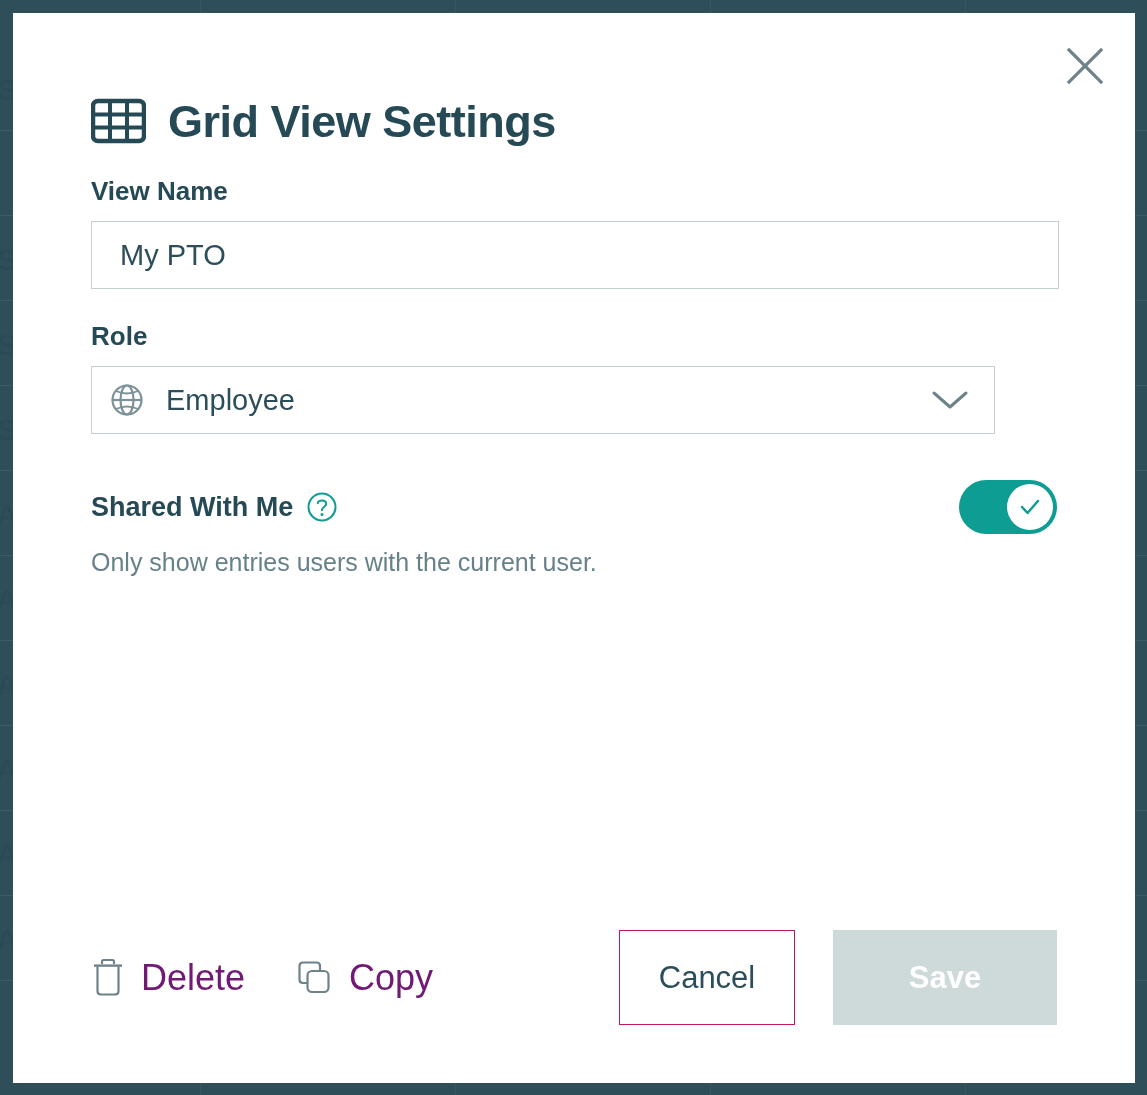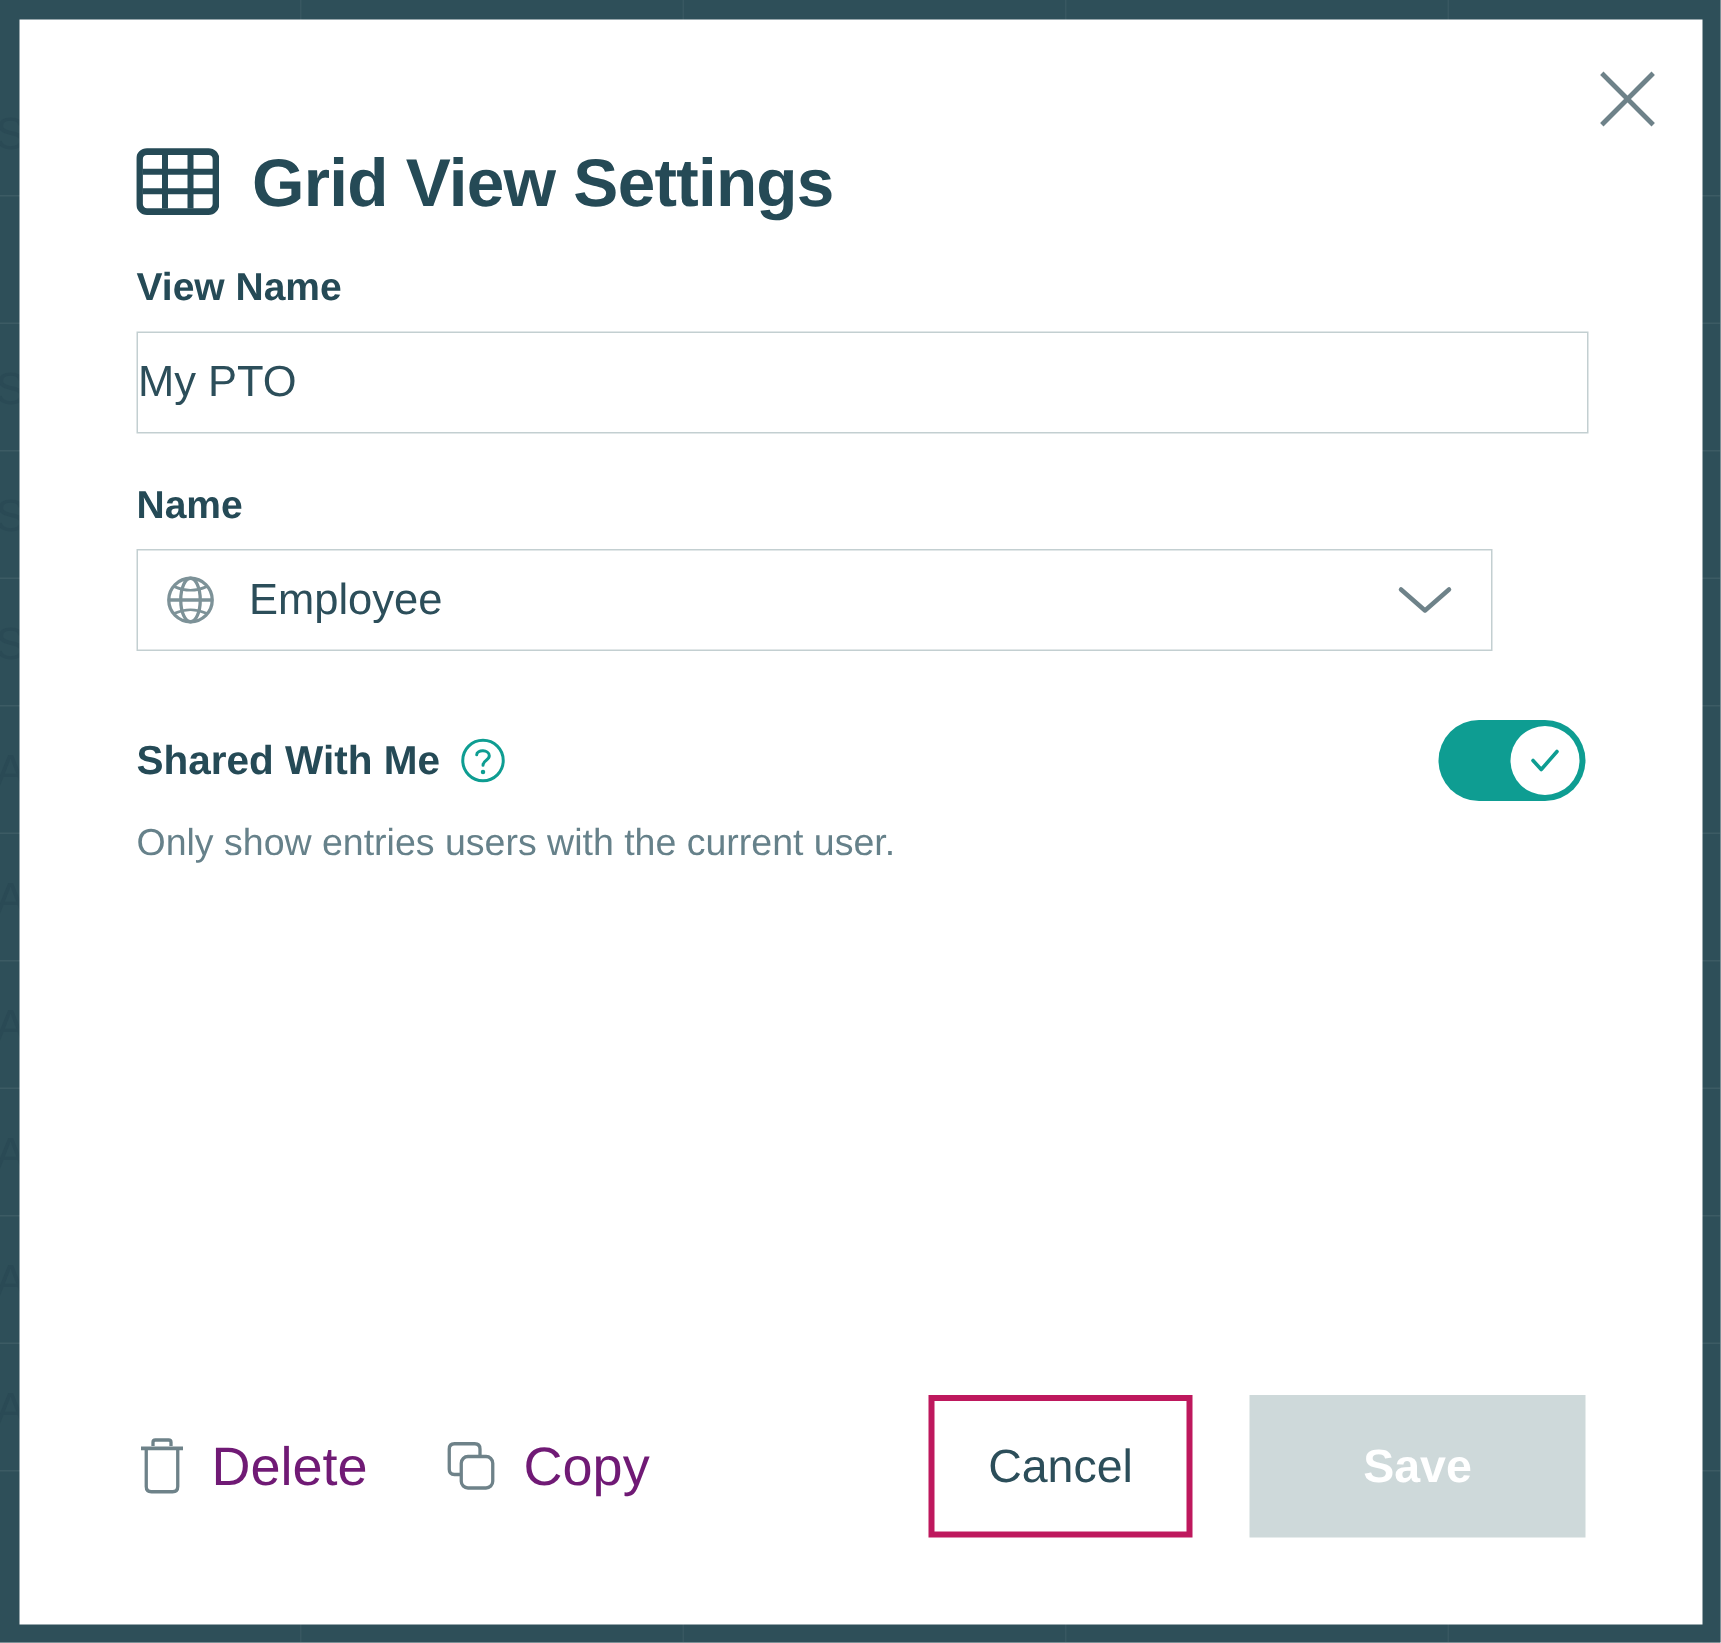--- a/index.html
+++ b/index.html
@@ -96,21 +96,21 @@
   }
 
   #view-name-input {
     width: 968px;
     height: 68px;
     border: 1px solid #c3cfd1;
     background: #fff;
     font-family: "Liberation Sans", sans-serif;
     font-size: 29px;
     color: #2c4e5a;
-    padding: 0 0;
+    padding: 0 28px;
     outline: none;
   }
 
   #role-select {
     width: 904px;
     height: 68px;
     border: 1px solid #c3cfd1;
     background: #fff;
     display: flex;
     align-items: center;
@@ -203,21 +203,21 @@
   }
   #footer-right {
     margin-left: auto;
     display: flex;
     align-items: center;
     gap: 38px;
   }
   #cancel-button {
     width: 176px;
     height: 95px;
-    border: 4px solid #be185d;
+    border: 1px solid #be185d;
     background: #fff;
     font-family: "Liberation Sans", sans-serif;
     font-size: 31px;
     color: #2c4e5a;
     cursor: pointer;
   }
   #save-button {
     width: 224px;
     height: 95px;
     border: none;
@@ -280,21 +280,21 @@
     </svg>
     <div id="title-text">Grid View Settings</div>
   </div>
 
   <div class="field-block">
     <div class="field-label">View Name</div>
     <input id="view-name-input" type="text" value="My PTO" placeholder="View Name" style="">
   </div>
 
   <div class="field-block">
-    <div class="field-label">Name</div>
+    <div class="field-label">Role</div>
     <div id="role-select">
       <svg width="34" height="34" viewBox="0 0 34 34">
         <circle cx="17" cy="17" r="14.5" fill="none" stroke="#7d9298" stroke-width="2.2"></circle>
         <ellipse cx="17" cy="17" rx="6.5" ry="14.5" fill="none" stroke="#7d9298" stroke-width="2.2"></ellipse>
         <line x1="2.5" y1="17" x2="31.5" y2="17" stroke="#7d9298" stroke-width="2.2"></line>
         <path d="M6 8 Q17 13 28 8" fill="none" stroke="#7d9298" stroke-width="1.8"></path>
         <path d="M6 26 Q17 21 28 26" fill="none" stroke="#7d9298" stroke-width="1.8"></path>
       </svg>
       <span id="role-value">Employee</span>
       <span id="role-chevron">

